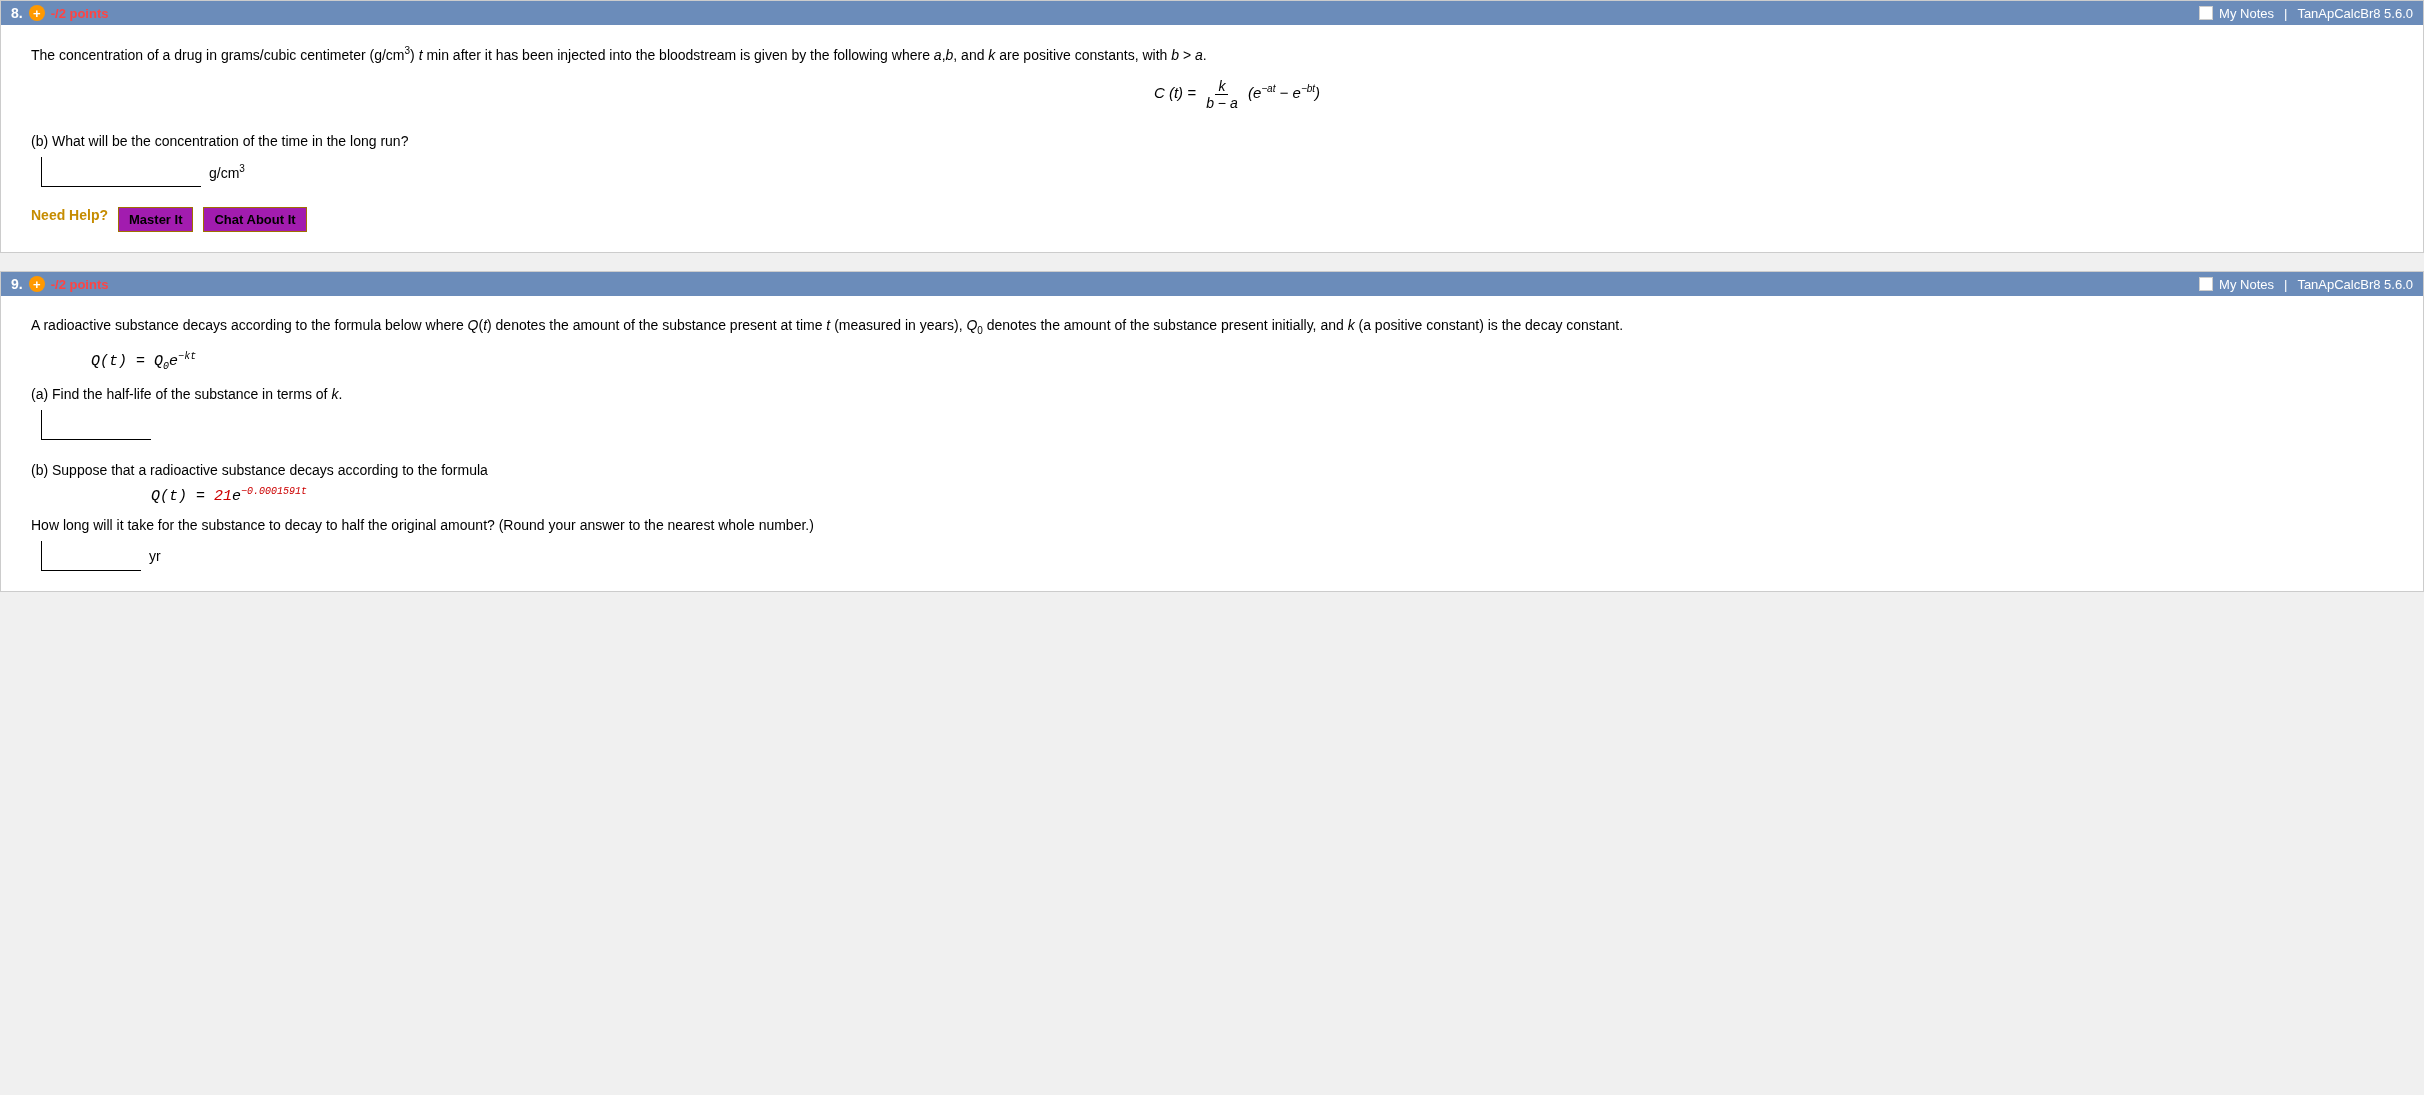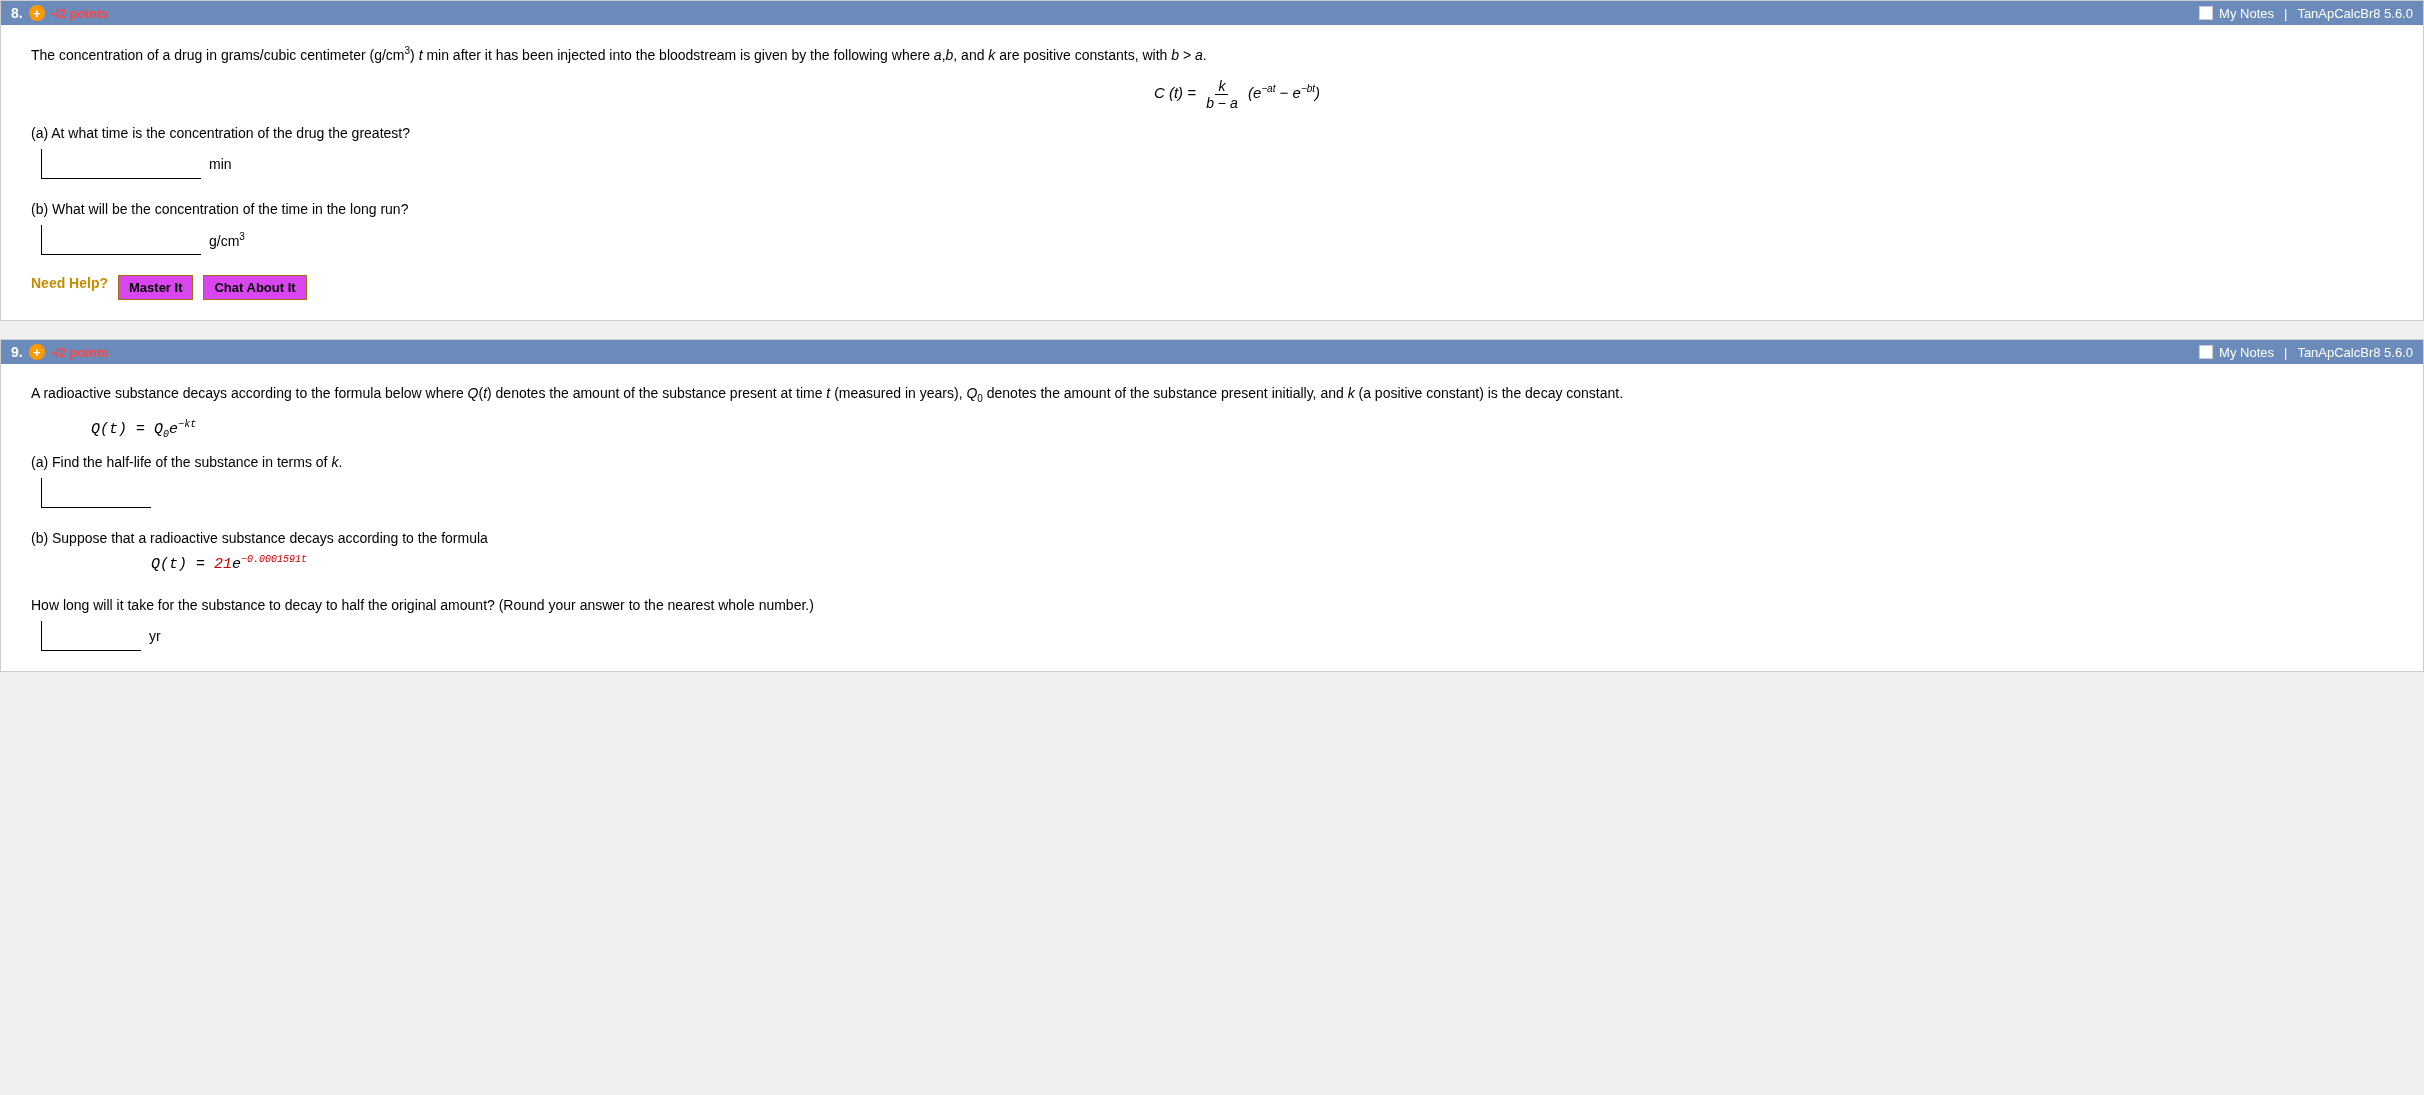--- a/index.html
+++ b/index.html
@@ -131,21 +131,21 @@
       align-items: flex-start;
       gap: 10px;
     }
     .need-help-label {
       font-weight: bold;
       color: #c68c00;
       font-size: 14px;
     }
     .help-btn {
       padding: 4px 10px;
-      background: #d946ef;
+      background: #a21caf;
       color: #000;
       border: 1px solid #a07000;
       cursor: pointer;
       font-size: 13px;
       font-weight: bold;
     }
     sup {
       font-size: 10px;
       vertical-align: super;
     }
@@ -197,29 +197,20 @@
     </div>
     <div class="math-formula">
       <i>C</i> (<i>t</i>) =
       <span class="frac">
         <span class="frac-num"><i>k</i></span>
         <span class="frac-den"><i>b</i> − <i>a</i></span>
       </span>
       (<i>e</i><sup>−<i>at</i></sup> − <i>e</i><sup>−<i>bt</i></sup>)
     </div>
 
-    <div class="sub-question">
-      <div class="sub-question-label">
-        (a) At what time is the concentration of the drug the greatest?
-      </div>
-      <div class="answer-row">
-        <input class="answer-input" type="text" style="">
-        <span class="unit-text">min</span>
-      </div>
-    </div>
 
     <div class="sub-question" style="margin-top:22px;">
       <div class="sub-question-label">
         (b) What will be the concentration of the time in the long run?
       </div>
       <div class="answer-row">
         <input class="answer-input" type="text" style="">
         <span class="unit-text">g/cm<sup>3</sup></span>
       </div>
     </div>
@@ -260,21 +251,21 @@
       </div>
       <div class="answer-row">
         <input class="answer-input-wide" type="text" style="width: 110px;">
       </div>
     </div>
 
     <div class="sub-question" style="margin-top:22px;">
       <div class="sub-question-label">
         (b) Suppose that a radioactive substance decays according to the formula
       </div>
-      <div class="formula-line" style="margin-left:120px; margin-bottom:24px;">
+      <div class="formula-line" style="margin-left:120px; margin-bottom:12px;">
         <i>Q</i>(<i>t</i>) = <span style="color:#cc0000;">21</span><i>e</i><sup style="color:#cc0000;">−0.0001591<i>t</i></sup>
       </div>
       <div class="sub-question-label" style="margin-top:4px;">
         How long will it take for the substance to decay to half the original amount? (Round your answer to the nearest whole number.)
       </div>
       <div class="answer-row">
         <input class="answer-input-wide" type="text" style="width: 100px;">
         <span class="unit-text">yr</span>
       </div>
     </div>

